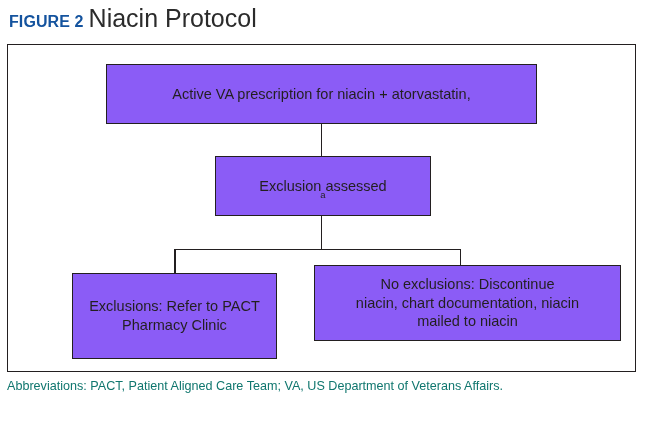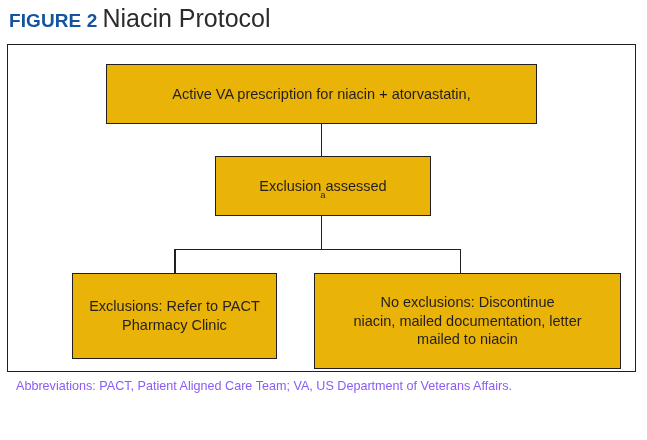--- a/index.html
+++ b/index.html
@@ -19,21 +19,21 @@
 
   
   .fig-title {
     position: absolute;
     left: 9px;
     top: 6px;
     white-space: nowrap;
     line-height: 1;
   }
   .fig-title .fig-label {
-    font-size: 19px;
+    font-size: 16px;
     font-weight: bold;
     color: #14539e;
     letter-spacing: 0.1px;
     vertical-align: baseline;
   }
   .fig-title .fig-name {
     font-size: 25px;
     font-weight: normal;
     color: #2b2b2b;
     margin-left: 5px;
@@ -58,37 +58,37 @@
     left: 0;
     top: 0;
     width: 100%;
     height: 100%;
   }
 
   .node {
     position: absolute;
     border: 1.5px solid #231f20;
     box-sizing: border-box;
-    background: #eab308;
+    background: #8b5cf6;
     display: flex;
     align-items: center;
     justify-content: center;
     text-align: center;
     font-size: 14.5px;
     line-height: 1.28;
     color: #231f20;
     padding: 2px 6px;
   }
   .node span { display: block; }
 
   
   .node-top      { left: 98px;  top: 19px;  width: 431px; height: 60px; }
   .node-middle   { left: 207px; top: 111px; width: 216px; height: 60px; }
   .node-bottom-l { left: 64px;  top: 228px; width: 205px; height: 86px; }
-  .node-bottom-r { left: 306px; top: 228px; width: 307px; height: 96px; }
+  .node-bottom-r { left: 306px; top: 220px; width: 307px; height: 76px; }
 
   
   .conn {
     position: absolute;
     background: #231f20;
   }
   .conn-v { width: 1.5px; }
   .conn-h { height: 1.5px; }
 
   
@@ -104,26 +104,26 @@
 
   .sup {
     font-size: 9.5px;
     vertical-align: super;
     line-height: 0;
   }
 
   
   .footnotes {
     position: absolute;
-    left: 16px;
+    left: 7px;
     top: 378px;
     width: 632px;
     font-size: 12.6px;
     line-height: 1.38;
-    color: #8b5cf6;
+    color: #0f766e;
   }
   .footnotes p { margin: 0; }
   .footnotes .fn-sup {
     font-size: 9px;
     vertical-align: super;
     line-height: 0;
   }
 </style>
 </head>
 <body>
@@ -160,21 +160,21 @@
     <div class="node node-bottom-l">
       <div>
         <span>Exclusions: Refer to PACT</span>
         <span>Pharmacy Clinic</span>
       </div>
     </div>
 
     <div class="node node-bottom-r">
       <div>
         <span>No exclusions: Discontinue</span>
-        <span>niacin, mailed documentation, letter</span>
+        <span>niacin, chart documentation, niacin</span>
         <span>mailed to niacin</span>
       </div>
     </div>
 
   </div>
 </div>
 
 <div class="footnotes">
   <p>Abbreviations: PACT, Patient Aligned Care Team; VA, US Department of Veterans Affairs.</p>
 </div>

